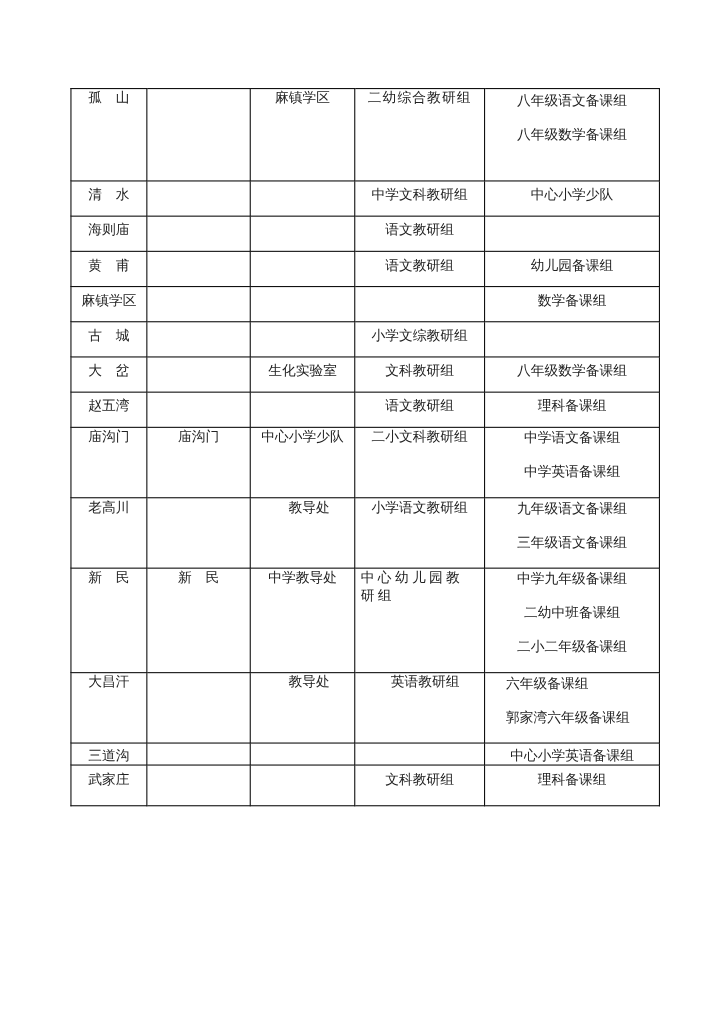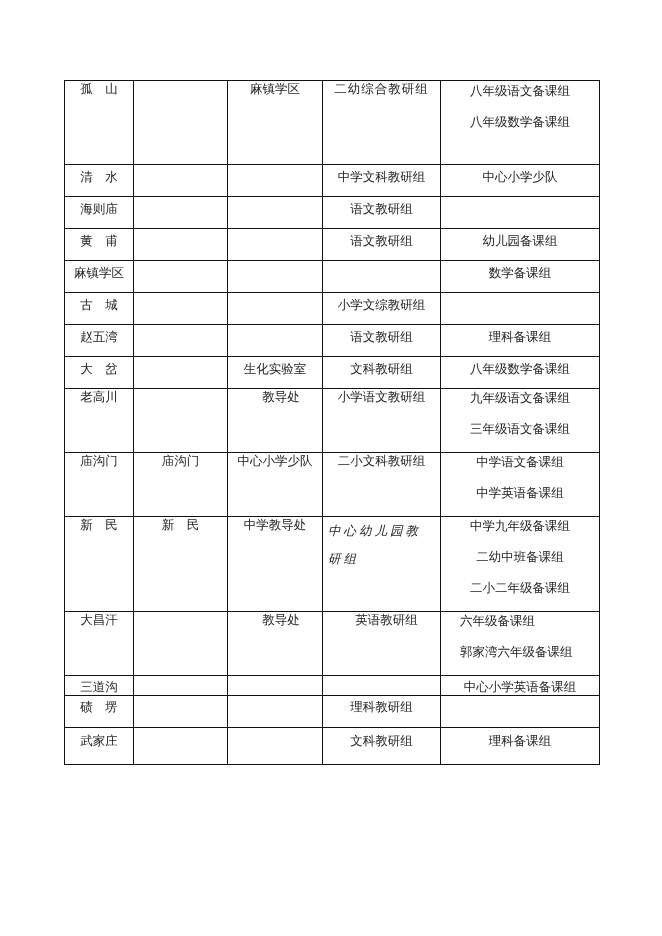--- a/index.html
+++ b/index.html
@@ -73,65 +73,65 @@
       <td style="padding-top:4px">数学备课组</td>
     </tr>
     <tr style="height:32px">
       <td style="padding-top:4px">古　城</td>
       <td></td>
       <td></td>
       <td style="padding-top:4px">小学文综教研组</td>
       <td></td>
     </tr>
     <tr style="height:32px">
+      <td style="padding-top:4px">大　岔</td>
+      <td></td>
+      <td style="padding-top:4px">生化实验室</td>
+      <td style="padding-top:4px">文科教研组</td>
+      <td style="padding-top:4px">八年级数学备课组</td>
+    </tr>
+    <tr style="height:32px">
       <td style="padding-top:4px">赵五湾</td>
       <td></td>
       <td></td>
       <td style="padding-top:4px">语文教研组</td>
       <td style="padding-top:4px">理科备课组</td>
     </tr>
-    <tr style="height:32px">
-      <td style="padding-top:4px">大　岔</td>
-      <td></td>
-      <td style="padding-top:4px">生化实验室</td>
-      <td style="padding-top:4px">文科教研组</td>
-      <td style="padding-top:4px">八年级数学备课组</td>
+
+    <tr style="height:62px">
+      <td class="mid">庙沟门</td>
+      <td class="mid">庙沟门</td>
+      <td class="mid">中心小学少队</td>
+      <td class="mid">二小文科教研组</td>
+      <td>
+        <div class="stack" style="padding-top:1px">
+          <span class="line">中学语文备课组</span>
+          <span class="line">中学英语备课组</span>
+        </div>
+      </td>
     </tr>
 
     <tr style="height:63px">
       <td class="mid">老高川</td>
       <td class="mid"></td>
       <td class="mid" style="padding-left:12px">教导处</td>
       <td class="mid">小学语文教研组</td>
       <td>
         <div class="stack" style="padding-top:1px">
           <span class="line">九年级语文备课组</span>
           <span class="line">三年级语文备课组</span>
         </div>
       </td>
     </tr>
 
-    <tr style="height:62px">
-      <td class="mid">庙沟门</td>
-      <td class="mid">庙沟门</td>
-      <td class="mid">中心小学少队</td>
-      <td class="mid">二小文科教研组</td>
-      <td>
-        <div class="stack" style="padding-top:1px">
-          <span class="line">中学语文备课组</span>
-          <span class="line">中学英语备课组</span>
-        </div>
-      </td>
-    </tr>
-
     <tr style="height:94px">
       <td class="mid">新　民</td>
       <td class="mid">新　民</td>
       <td class="mid">中学教导处</td>
-      <td class="mid left" style="padding:0 4px 12px 5px; line-height:28px; letter-spacing:3px; white-space:normal; word-break:break-all;font-style:italic;">
+      <td class="mid left" style="padding:0 4px 12px 5px; line-height:16px; letter-spacing:3px; white-space:normal; word-break:break-all;">
         <span>中心幼儿园教研组</span>
       </td>
       <td>
         <div class="stack" style="padding-top:1px">
           <span class="line">中学九年级备课组</span>
           <span class="line">二幼中班备课组</span>
           <span class="line">二小二年级备课组</span>
         </div>
       </td>
     </tr>
@@ -149,27 +149,20 @@
       </td>
     </tr>
 
     <tr style="height:15px">
       <td style="padding-top:3px">三道沟</td>
       <td></td>
       <td></td>
       <td></td>
       <td style="padding-top:3px">中心小学英语备课组</td>
     </tr>
-    <tr style="height:32px">
-      <td style="padding-top:3px">碛　塄</td>
-      <td></td>
-      <td></td>
-      <td style="padding-top:3px">理科教研组</td>
-      <td></td>
-    </tr>
     <tr style="height:37px">
       <td style="padding-top:5px">武家庄</td>
       <td></td>
       <td></td>
       <td style="padding-top:5px">文科教研组</td>
       <td style="padding-top:5px">理科备课组</td>
     </tr>
   </tbody>
 </table>
 

